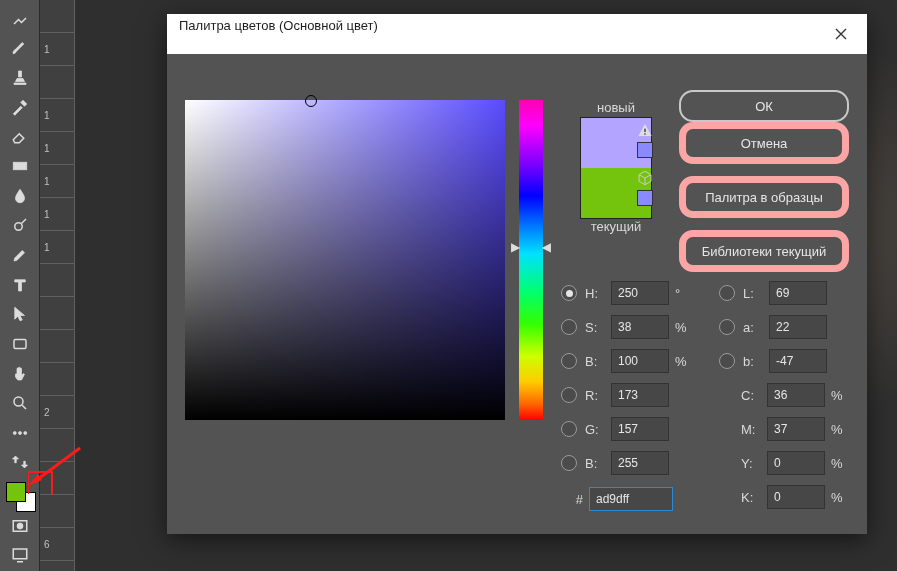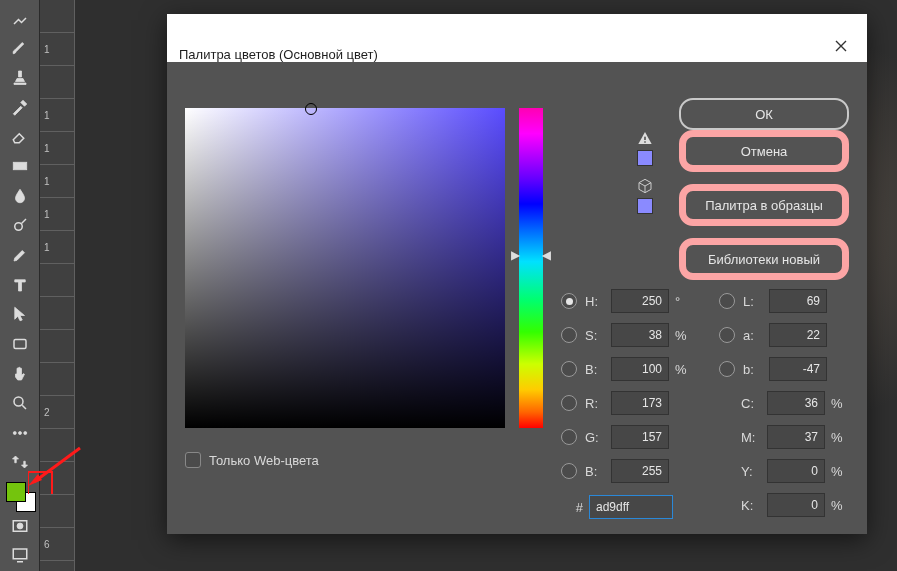--- a/index.html
+++ b/index.html
@@ -12,21 +12,21 @@
   .bg-sw{position:absolute;left:12px;top:10px;width:18px;height:18px;background:#fff;border:1px solid #000;z-index:1}
   .red-arrow{position:absolute;left:28px;top:444px;z-index:5;pointer-events:none}
   
   .ruler{position:absolute;left:40px;top:0;width:34px;height:571px;background:#404040;border-right:1px solid #606060;display:flex;flex-direction:column;font-size:10px;color:#c0c0c0;overflow:hidden}
   .ruler-cell{height:32px;border-bottom:1px solid #606060;padding-left:4px;display:flex;align-items:center;flex-shrink:0}
   
   .canvas{position:absolute;left:74px;top:0;right:0;bottom:0;background:linear-gradient(180deg,#2f2f2f 0%,#2f2f2f 24%,#d9d9d9 92%,#d9d9d9 100%)}
   .canvas::before{content:"";position:absolute;left:0;top:0;right:0;bottom:0;background:radial-gradient(ellipse 400px 300px at 80% 40%,#5a5148 0%,#2f2f2f 70%)}
   
   .dialog{position:absolute;left:167px;top:14px;width:700px;height:520px;background:#535353;box-shadow:0 6px 24px rgba(0,0,0,.55);display:flex;flex-direction:column}
-  .titlebar{height:36px;background:#fff;display:flex;align-items:flex-end;justify-content:space-between;padding:12px 10px 0 12px;color:#1e1e1e;font-size:13px}
+  .titlebar{height:36px;background:#fff;display:flex;align-items:flex-start;justify-content:space-between;padding:4px 10px 0 12px;color:#1e1e1e;font-size:13px}
   .close-x{width:32px;height:32px;display:flex;align-items:center;justify-content:center;font-size:15px;color:#333}
   .dlg-body{flex:1;position:relative;padding:46px 18px 18px 18px}
   
   .sv-field{position:absolute;left:18px;top:46px;width:320px;height:320px;
     background:
       linear-gradient(to top, #000, rgba(0,0,0,0)),
       linear-gradient(to right,#fff,#5a4cff);
     cursor:crosshair}
   .sv-cursor{position:absolute;left:120px;top:-5px;width:10px;height:10px;border:1px solid #000;border-radius:50%}
   
@@ -50,21 +50,21 @@
   .gap12{height:12px}
   
   .nums{position:absolute;left:394px;top:222px;right:18px}
   .nrow{display:flex;align-items:center;height:34px;color:#d9d9d9;font-size:13px}
   .rgrp{display:flex;align-items:center;width:158px}
   .rgrp2{display:flex;align-items:center}
   .radio{width:14px;height:14px;border:1px solid #999;border-radius:50%;margin-right:8px;display:flex;align-items:center;justify-content:center;background:#4b4b4b}
   .radio .dot{width:7px;height:7px;border-radius:50%;background:#e6e6e6;display:none}
   .radio.sel .dot{display:block}
   .nlab{width:26px}
-  .ninput{width:44px;height:22px;background:#474747;border:1px solid #333;color:#e6e6e6;font-size:12px;text-align:right;padding:0 6px;box-sizing:content-box}
+  .ninput{width:44px;height:22px;background:#474747;border:1px solid #333;color:#e6e6e6;font-size:12px;text-align:left;padding:0 6px;box-sizing:content-box}
   .unit{margin-left:6px;width:16px}
   .hexrow{display:flex;align-items:center;margin-top:4px}
   .hexinput{width:70px;height:22px;background:#474747;border:1px solid #2a88d8;color:#e6e6e6;font-size:12px;padding:0 6px}
   
   .webonly{position:absolute;left:18px;top:390px;display:flex;align-items:center;color:#d9d9d9;font-size:13px}
   .chk{width:14px;height:14px;border:1px solid #888;margin-right:8px;background:#4b4b4b;border-radius:3px}
 </style>
 </head>
 <body>
 
@@ -214,41 +214,49 @@
     <div class="sv-field">
       <div class="sv-cursor"></div>
     </div>
 
     <div class="hue-strip"></div>
     <div class="hue-arrows">
         <span>▶</span>
         <span>◀</span>
       </div>
 
+    <div class="swatch-block">
+      <div class="swatch-label">новый</div>
+      <div class="swatch-box">
+        <div class="sw-new"></div>
+        <div class="sw-cur"></div>
+      </div>
+      <div class="swatch-label">текущий</div>
+    </div>
     <div class="warn-stack">
       <svg viewBox="0 0 24 24">
           <path d="M12 3l10 18H2z" fill="#ddd"></path>
           <rect x="11" y="10" width="2" height="5" fill="#333"></rect>
           <rect x="11" y="17" width="2" height="2" fill="#333"></rect>
         </svg>
       <div class="sq"></div>
       <svg viewBox="0 0 24 24" style="margin-top:8px">
           <path d="M12 2l9 5v10l-9 5-9-5V7z" fill="none" stroke="#ccc" stroke-width="1.5"></path>
           <path d="M3 7l9 5 9-5M12 12v10" stroke="#ccc" stroke-width="1.5" fill="none"></path>
         </svg>
       <div class="sq"></div>
     </div>
 
     <div class="btn-col">
       <div class="rbtn primary">ОК</div>
       <div class="rbtn">Отмена</div>
       <div class="gap12"></div>
       <div class="rbtn">Палитра в образцы</div>
       <div class="gap12"></div>
-      <div class="rbtn">Библиотеки новый</div>
+      <div class="rbtn">Библиотеки текущий</div>
     </div>
 
     <div class="nums">
       <div class="nrow">
         <div class="rgrp">
           <div class="radio sel">
               <div class="dot"></div>
             </div>
           <span class="nlab">H:</span>
           <input class="ninput" value="250" style="">
@@ -328,19 +336,15 @@
           <input class="hexinput" value="ad9dff" style="">
         </div>
         <div class="rgrp2" style="margin-left:22px">
           <span class="nlab">K:</span>
           <input class="ninput" value="0" style="">
           <span class="unit">%</span>
         </div>
       </div>
     </div>
 
-    <div class="webonly">
-      <div class="chk"></div>
-      <span>Только Web-цвета</span>
-    </div>
 
   </div>
 </div>
 
 </body></html>

